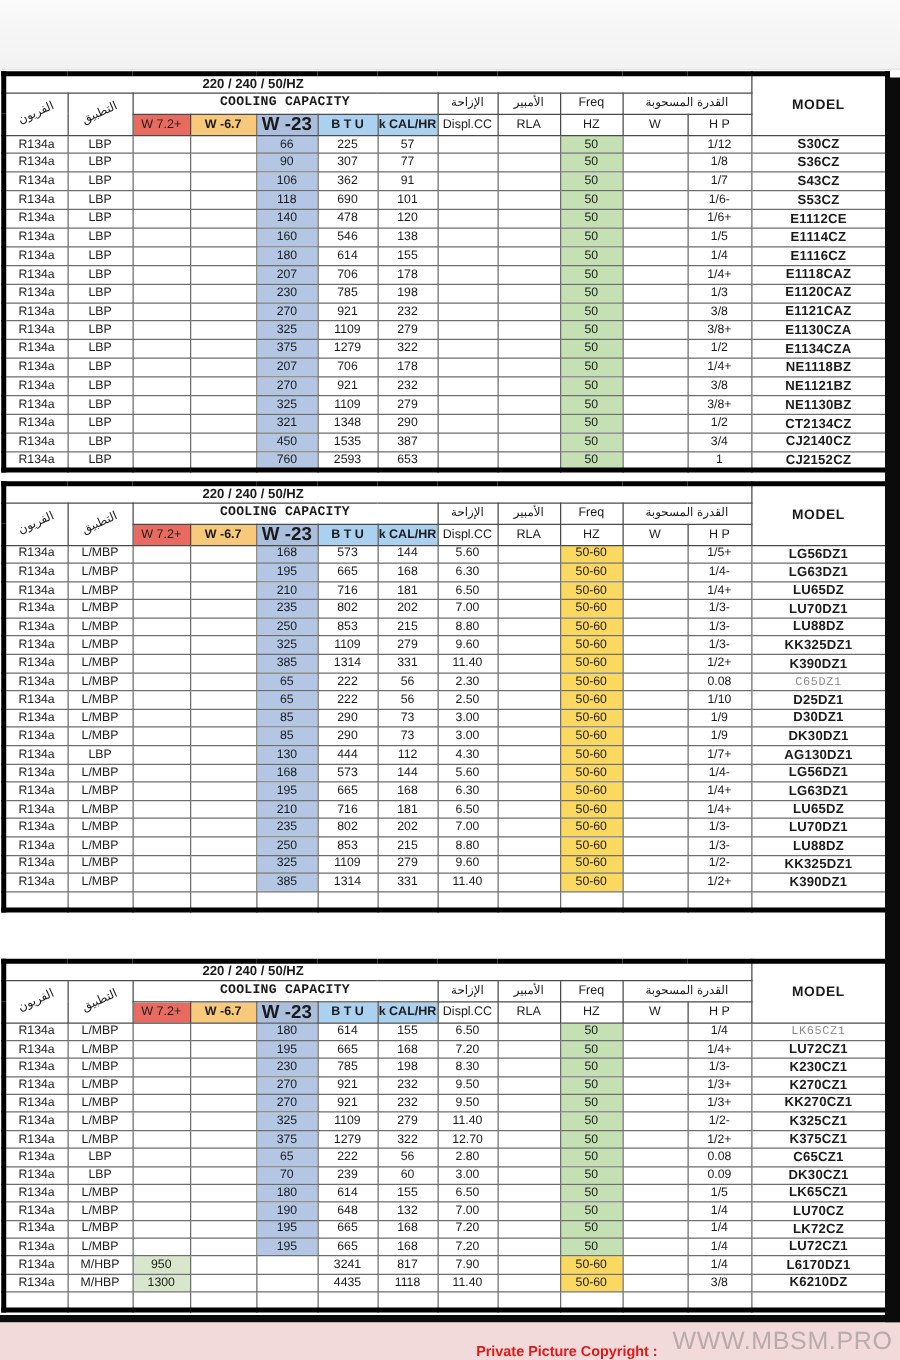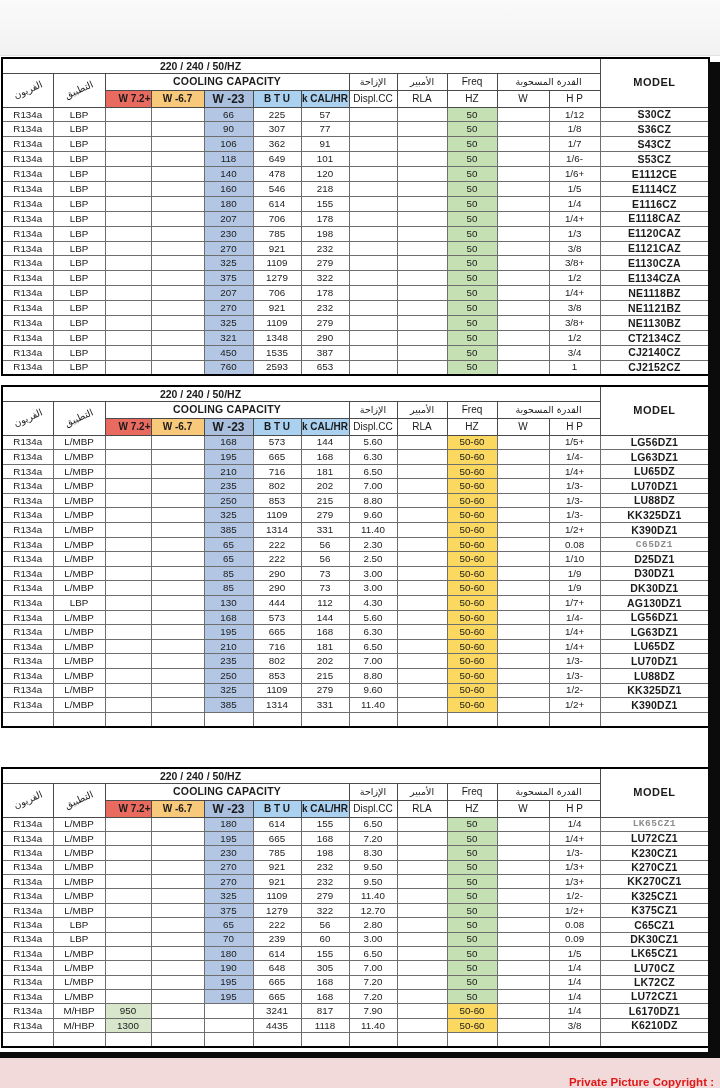--- a/index.html
+++ b/index.html
@@ -12,53 +12,53 @@
     background:linear-gradient(#fafafa,#f2f2f3);
     border-bottom:1px solid #e2e2e2;
   }
   
   .tbl{position:absolute;left:1px;width:707px;}
   .tbl0{top:57px;}
   .tbl1{top:385px;}
   .tbl2{top:767px;}
   table{
     border-collapse:collapse;table-layout:fixed;width:707px;background:#fff;
-    border:2px solid #000000;
+    border:4px solid #000000;
   }
   td{
     border:1px solid #6e6e6e;padding:0;margin:0;
     text-align:center;vertical-align:middle;
     font-size:9.5px;line-height:1;color:#1b1b1b;
     overflow:hidden;white-space:nowrap;
   }
   thead td{border-color:#4a4a4a;}
   .title-row{height:15px;}
   .title-cell{font-weight:700;font-size:10.5px;}
   .title-inner{width:395px;text-align:center;}
   .model-head{font-weight:700;font-size:11px;letter-spacing:.5px;}
   .hrow{height:17px;}
   .hrow2{height:17px;}
-  .cc{font-weight:700;font-size:10.5px;letter-spacing:.2px;}
+  .cc{font-weight:700;font-size:10.5px;letter-spacing:.2px;font-family:Liberation Mono, monospace;}
   .ar{font-family:"DejaVu Sans",sans-serif;font-size:9.5px;}
   .diag{font-family:"DejaVu Sans",sans-serif;}
   .diag span{display:inline-block;transform:rotate(-24deg);font-size:9.5px;}
-  .c-red{background:var(--header-red);font-weight:700;font-size:10px;text-align:right;}
+  .c-red{background:var(--header-red);font-weight:400;font-size:10px;}
   .c-orange{background:var(--header-orange);font-weight:700;font-size:10px;}
-  .c-blue1{background:var(--header-blue-w23);font-weight:700;font-size:12px;}
+  .c-blue1{background:var(--header-blue-w23);font-weight:700;font-size:15px;}
   .c-blue2{background:var(--header-blue-btu);font-weight:700;font-size:10px;}
   .plain-h{font-size:10px;}
   tbody tr{height:14.9px;}
   .tbl1 tbody tr{height:14.6px;}
   .tbl2 tbody tr{height:14.38px;}
   .bg-blue{background:var(--cell-blue);}
   .bg-green{background:var(--cell-green);}
   .bg-yellow{background:var(--cell-yellow);}
   .bg-green-light{background:var(--cell-green-light);}
   .cell-model{font-weight:600;font-size:10.5px;letter-spacing:.2px;margin-top:39px;}
-  .model-gray{color:#8d8d8d;font-family:"Liberation Mono",monospace;font-weight:700;font-size:9.5px;letter-spacing:.5px;}
+  .model-gray{color:#8d8d8d;font-family:"Liberation Mono",monospace;font-weight:400;font-size:9.5px;letter-spacing:.5px;}
   .cell-num{font-size:9.8px;}
   
   .right-bar{position:absolute;left:708px;top:62px;width:12px;height:996px;background:#0b0b0b;}
   .bottom-bar{position:absolute;left:0;top:1052px;width:720px;height:6px;background:#0b0b0b;}
   .footer{
     position:absolute;left:0;top:1058px;width:720px;height:30px;
     background:var(--footer-pink);
     display:flex;align-items:center;justify-content:flex-end;
     gap:12px;padding-right:6px;box-sizing:border-box;
   }
@@ -162,21 +162,21 @@
               <td class="cell-num"></td>
               <td class="cell-num">1/7</td>
               <td class="cell-model">S43CZ</td>
             </tr>
             <tr>
               <td class="cell-num">R134a</td>
               <td class="cell-num">LBP</td>
               <td class="cell-num"></td>
               <td class="cell-num"></td>
               <td class="cell-num bg-blue">118</td>
-              <td class="cell-num">649</td>
+              <td class="cell-num">690</td>
               <td class="cell-num">101</td>
               <td class="cell-num"></td>
               <td class="cell-num"></td>
               <td class="cell-num bg-green">50</td>
               <td class="cell-num"></td>
               <td class="cell-num">1/6-</td>
               <td class="cell-model">S53CZ</td>
             </tr>
             <tr>
               <td class="cell-num">R134a</td>
@@ -193,21 +193,21 @@
               <td class="cell-num">1/6+</td>
               <td class="cell-model">E1112CE</td>
             </tr>
             <tr>
               <td class="cell-num">R134a</td>
               <td class="cell-num">LBP</td>
               <td class="cell-num"></td>
               <td class="cell-num"></td>
               <td class="cell-num bg-blue">160</td>
               <td class="cell-num">546</td>
-              <td class="cell-num">218</td>
+              <td class="cell-num">138</td>
               <td class="cell-num"></td>
               <td class="cell-num"></td>
               <td class="cell-num bg-green">50</td>
               <td class="cell-num"></td>
               <td class="cell-num">1/5</td>
               <td class="cell-model">E1114CZ</td>
             </tr>
             <tr>
               <td class="cell-num">R134a</td>
               <td class="cell-num">LBP</td>
@@ -938,21 +938,21 @@
               <td class="cell-num">1/5</td>
               <td class="cell-model">LK65CZ1</td>
             </tr>
             <tr>
               <td class="cell-num">R134a</td>
               <td class="cell-num">L/MBP</td>
               <td class="cell-num"></td>
               <td class="cell-num"></td>
               <td class="cell-num bg-blue">190</td>
               <td class="cell-num">648</td>
-              <td class="cell-num">305</td>
+              <td class="cell-num">132</td>
               <td class="cell-num">7.00</td>
               <td class="cell-num"></td>
               <td class="cell-num bg-green">50</td>
               <td class="cell-num"></td>
               <td class="cell-num">1/4</td>
               <td class="cell-model">LU70CZ</td>
             </tr>
             <tr>
               <td class="cell-num">R134a</td>
               <td class="cell-num">L/MBP</td>
@@ -1029,14 +1029,15 @@
               <td class="cell-model"></td>
             </tr>
           </tbody>
         </table>
       </div>
     </div>
   <div class="right-bar"></div>
   <div class="bottom-bar"></div>
   <div class="footer">
     <span class="copyright">Private Picture Copyright :</span>
+    <span class="site">WWW.MBSM.PRO</span>
   </div>
 </div>
 
 </body></html>

